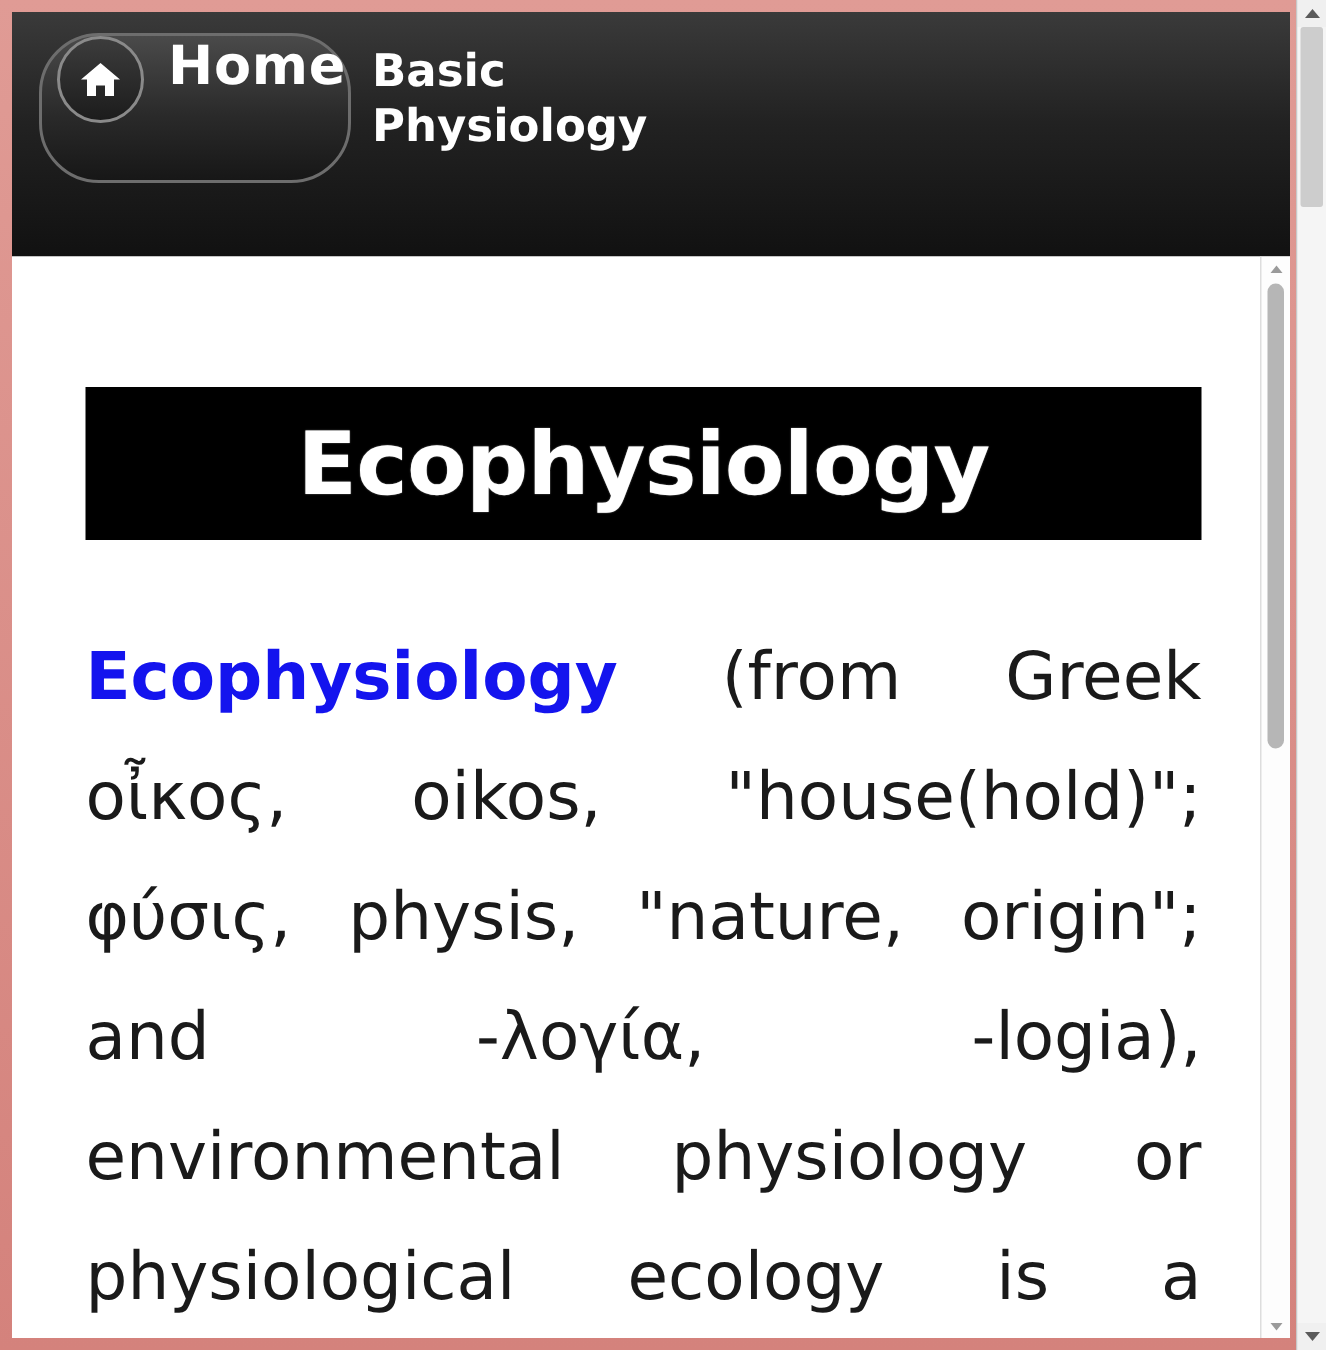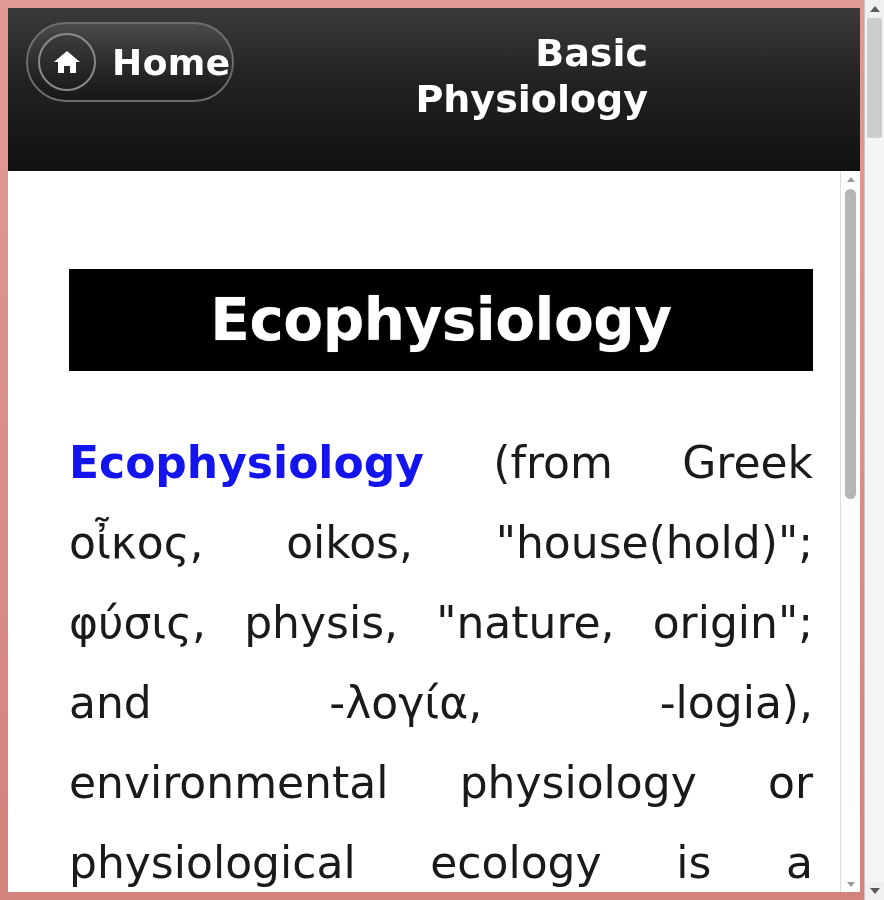--- a/index.html
+++ b/index.html
@@ -105,26 +105,25 @@
     height: 163px;
     background: linear-gradient(to bottom, #3a3a3a 0%, #222222 45%, #111111 100%);
     box-sizing: border-box;
   }
 
   #home-button {
     position: absolute;
     left: 18px;
     top: 14px;
     width: 208px;
-    height: 80px;
+    height: 100px;
     border-radius: 40px;
     background: linear-gradient(to bottom, #4a4a4a 0%, #2a2a2a 55%, #171717 100%);
     border: 2px solid #6d6d6d;
     display: flex;
-    align-items: center;
     box-sizing: border-box;
     cursor: pointer;
   }
   #home-icon-circle {
     width: 54px;
     height: 54px;
     border-radius: 50%;
     background: linear-gradient(to bottom, #3c3c3c, #1c1c1c);
     border: 2px solid #8a8a8a;
     margin-left: 10px;
@@ -141,23 +140,23 @@
     margin-left: 16px;
     letter-spacing: 0.5px;
     white-space: nowrap;
   }
 
   #header-title {
     position: absolute;
     left: 240px;
     top: 22px;
     width: 400px;
-    text-align: right;
+    text-align: left;
     color: #ffffff;
-    font-size: 38px;
+    font-size: 30px;
     font-weight: bold;
     line-height: 1.22;
   }
 
   
   #page-body {
     position: relative;
     width: 852px;
     height: 721px;
     background: #ffffff;
@@ -203,26 +202,26 @@
     left: 4px;
     top: 18px;
     width: 11px;
     height: 310px;
     background: #b6b6b6;
     border-radius: 6px;
   }
 
   #article {
     position: absolute;
-    left: 17px;
+    left: 5px;
     top: 0;
     width: 832px;
     height: 721px;
     box-sizing: border-box;
-    padding: 12px 44px;
+    padding: 1px 44px;
   }
 
   #article-title-band {
     margin-top: 86px;
     background: #000000;
     height: 102px;
     display: flex;
     align-items: center;
     justify-content: center;
   }

